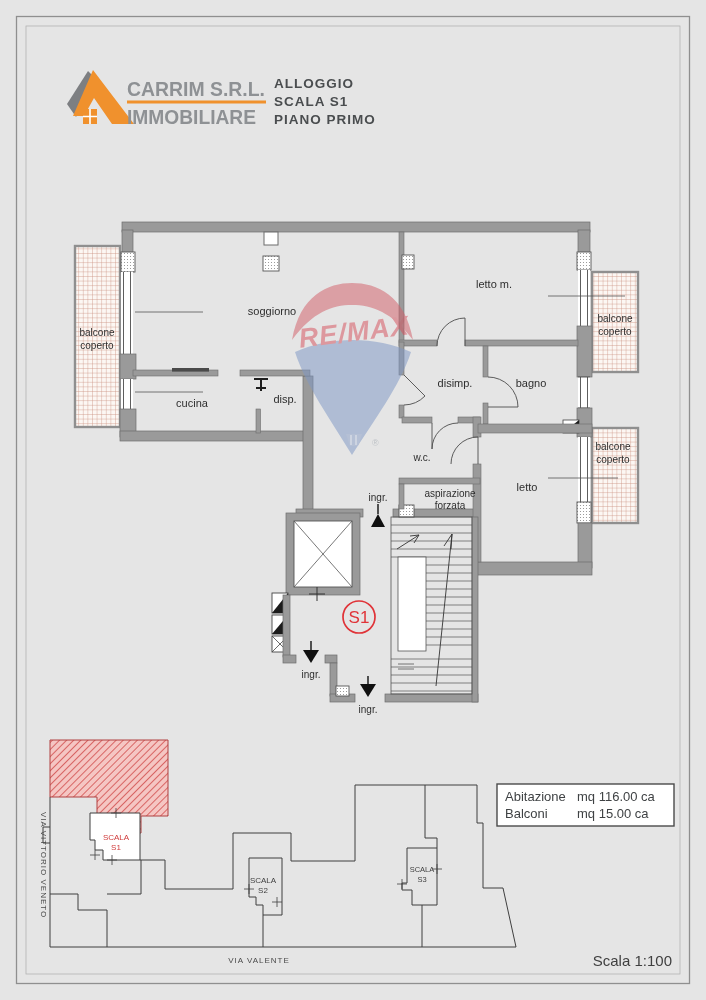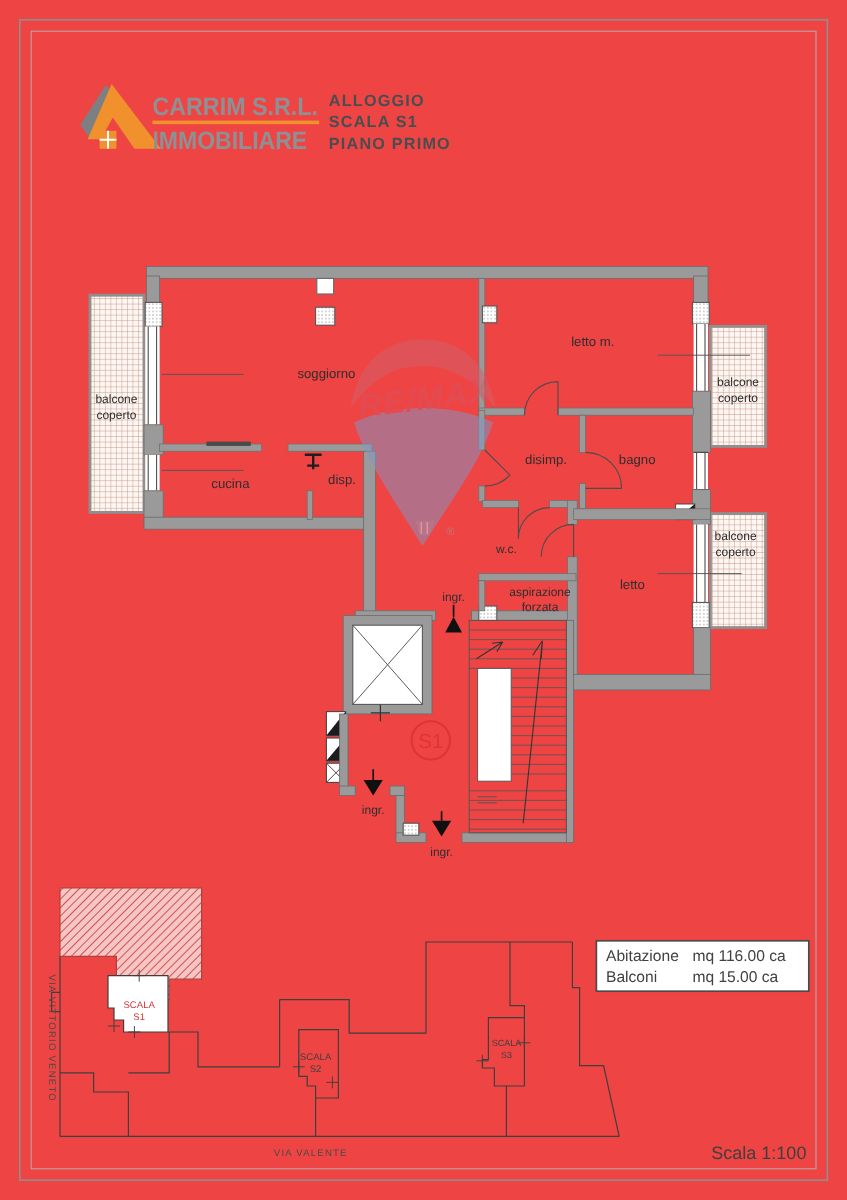--- a/index.html
+++ b/index.html
@@ -1,16 +1,16 @@
 <!DOCTYPE html>
 <html><head>
 <meta charset="utf-8">
 <style>
   html,body{margin:0;padding:0;background:#ffffff;}
-  .sheet{width:706px;height:1000px;position:relative;background:#ef4444;overflow:hidden;}
+  .sheet{width:706px;height:1000px;position:relative;background:#e5e5e5;overflow:hidden;}
   svg text{font-family:"Liberation Sans","DejaVu Sans",sans-serif;}
   .roomlbl{fill:#2e2e2e;font-size:11px;}
   .smlbl{fill:#2e2e2e;font-size:10px;}
   .wall{fill:#9a9a9a;stroke:#6d6d6d;stroke-width:.7;}
   .iwall{fill:#9a9a9a;stroke:#6d6d6d;stroke-width:.6;}
   .thin{stroke:#4c4c4c;stroke-width:.9;fill:none;}
   .arc{stroke:#4c4c4c;stroke-width:.9;fill:none;}
   .site{stroke:#3f3f3f;stroke-width:1;fill:none;}
   .tick{stroke:#3f3f3f;stroke-width:.8;}
   .sitetxt{fill:#4a4a4a;font-size:8px;letter-spacing:1px;}

